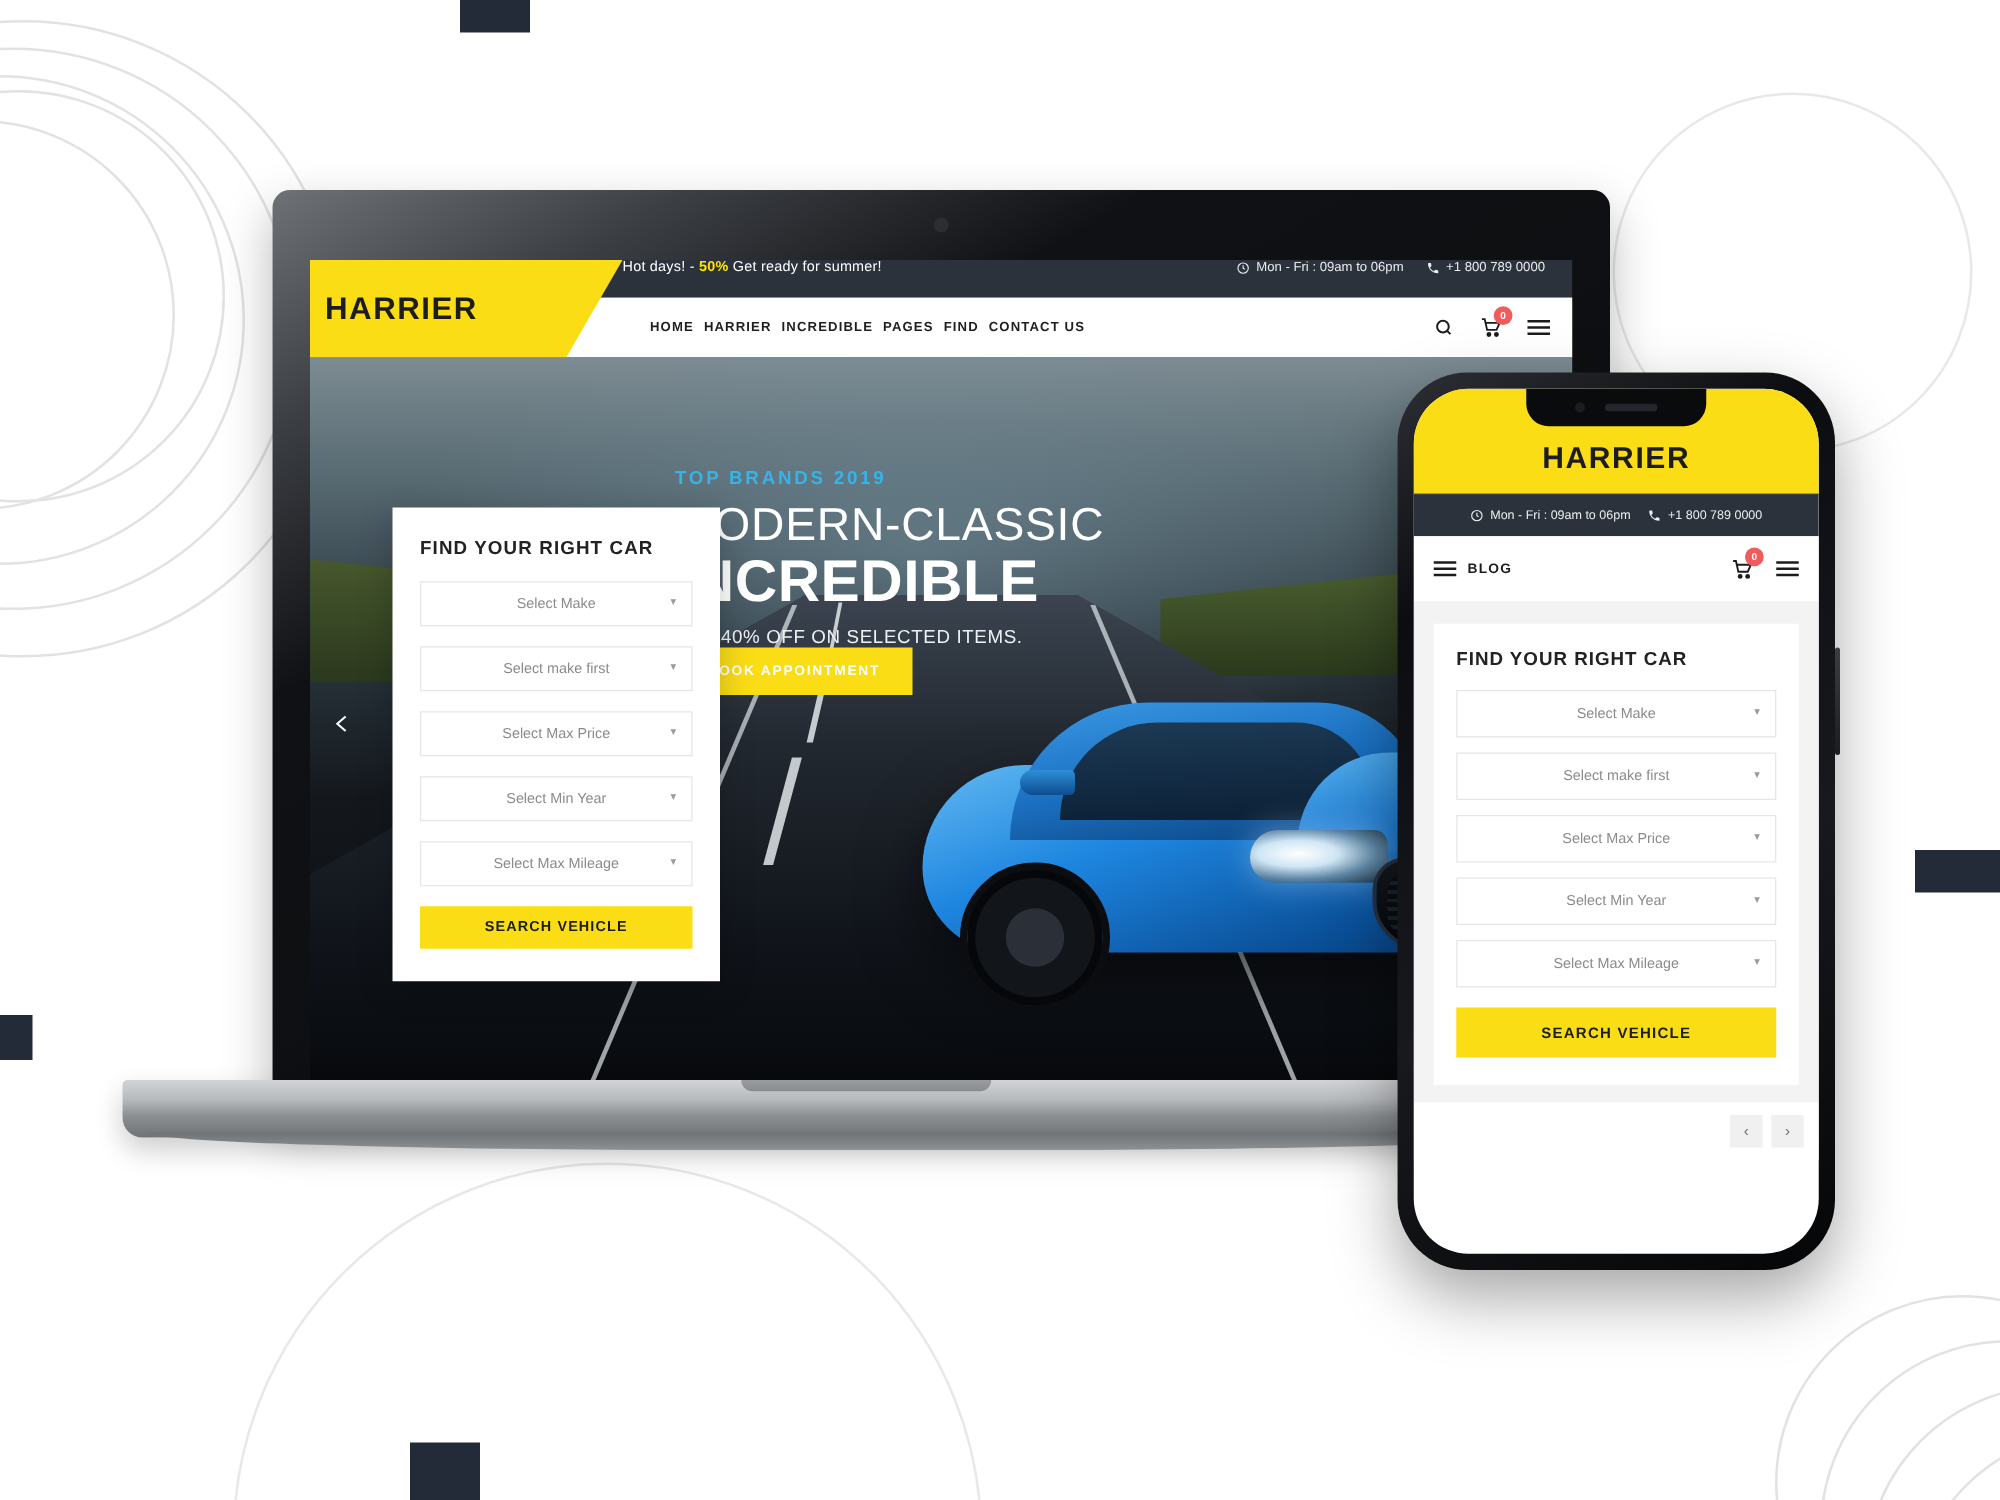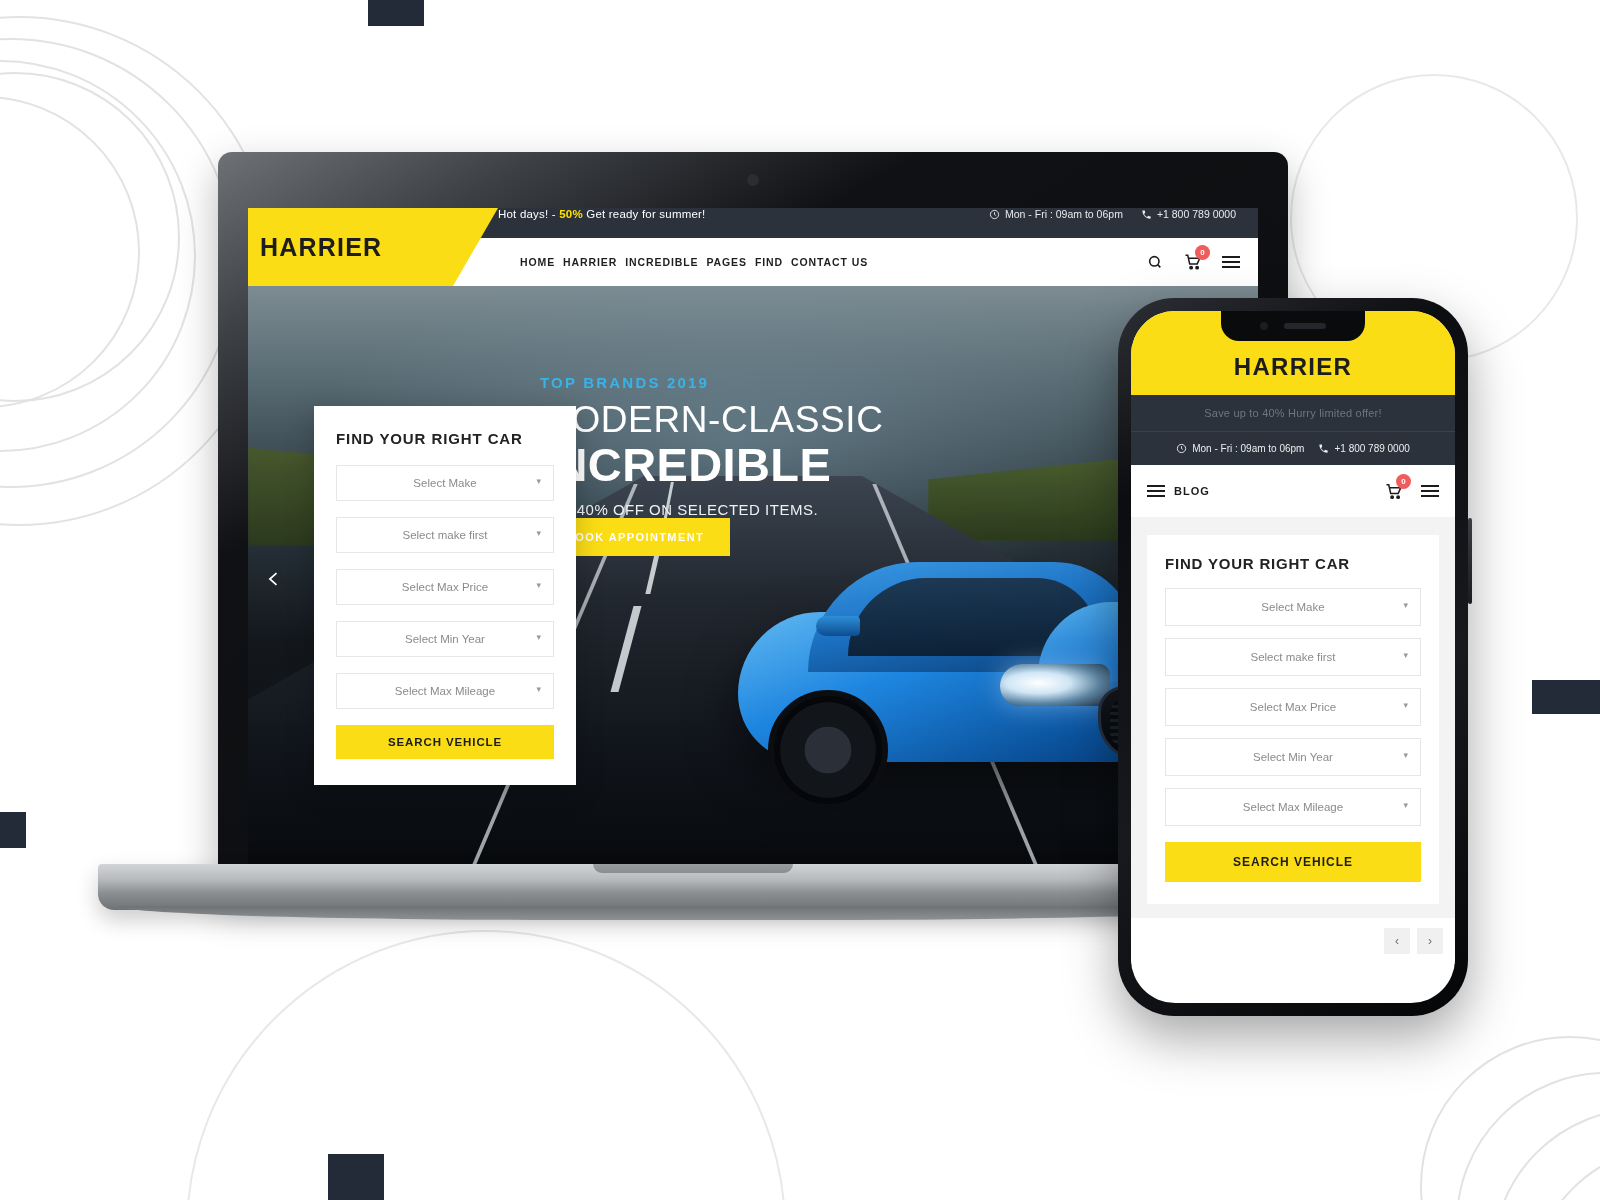--- a/index.html
+++ b/index.html
@@ -370,23 +370,20 @@
     <div class="phone-inner">
       <div class="notch">
         <div class="cam"></div>
         <div class="spk"></div>
       </div>
 
       <div class="m-brand">
         <span>HARRIER</span>
       </div>
 
-      <div class="m-promo">
-        <span>Save up to 40% Hurry limited offer!</span>
-      </div>
 
       <div class="m-info">
         <span>
           <svg width="11" height="11" viewBox="0 0 24 24" fill="none" stroke="#eceef0" stroke-width="2">
               <circle cx="12" cy="12" r="9"></circle>
               <path d="M12 7v5l3 2"></path>
             </svg>
           <i style="font-style:normal">Mon - Fri : 09am to 06pm</i>
         </span>
         <span>

